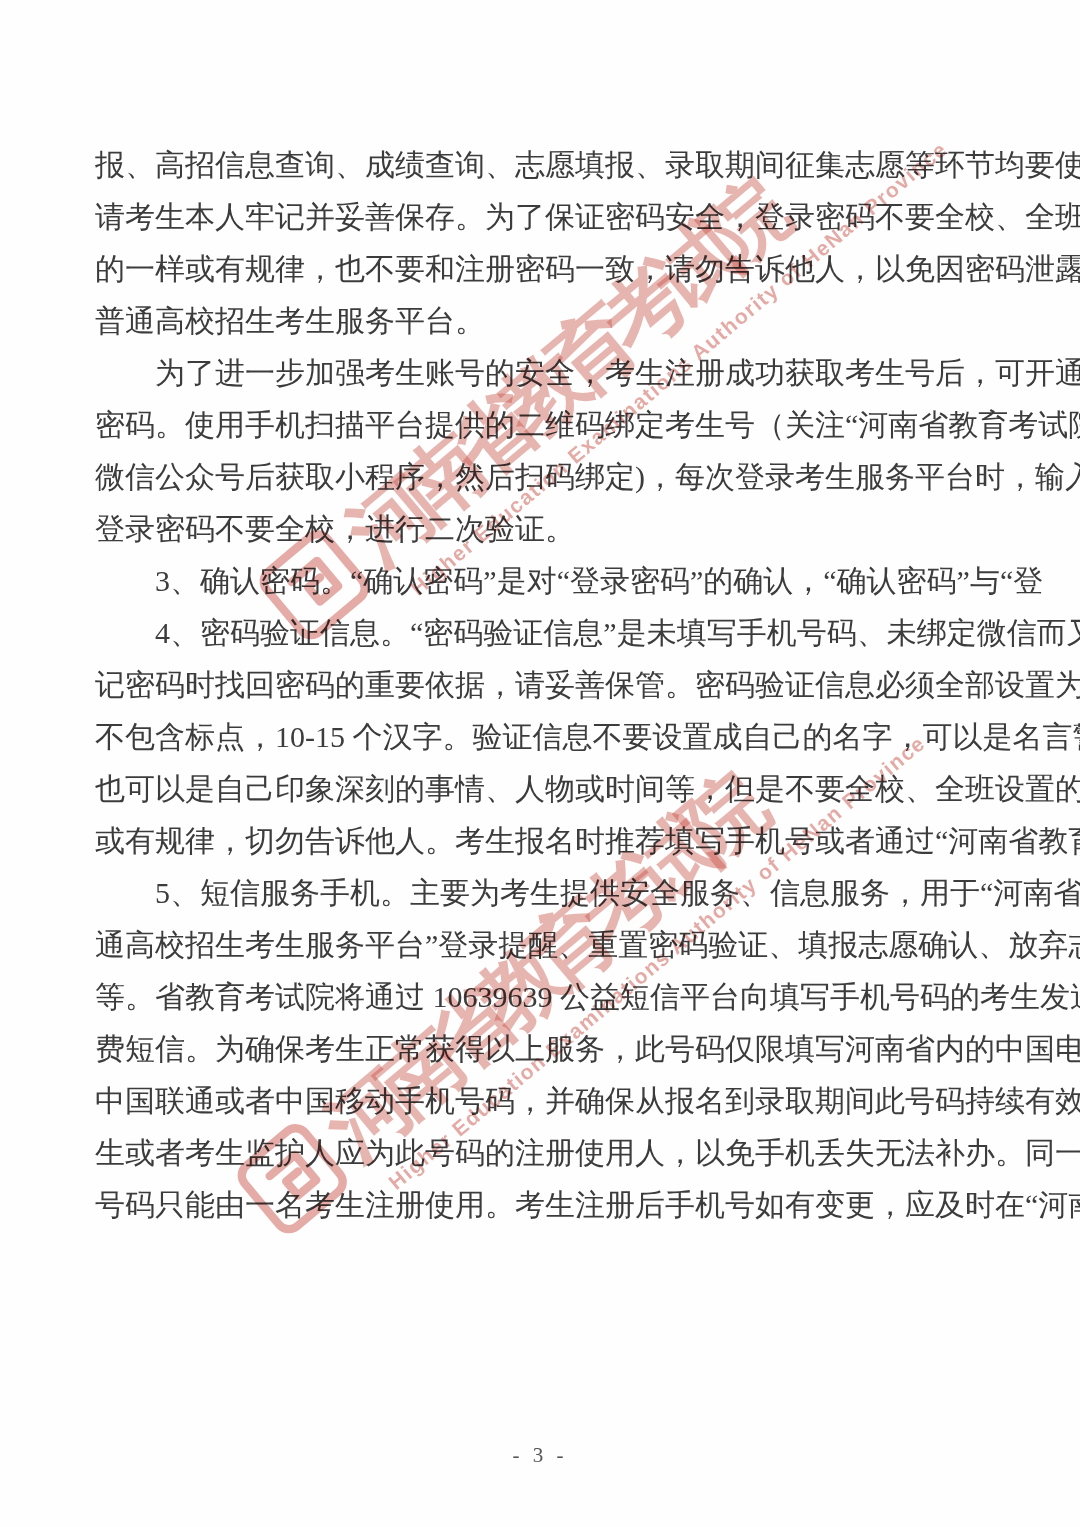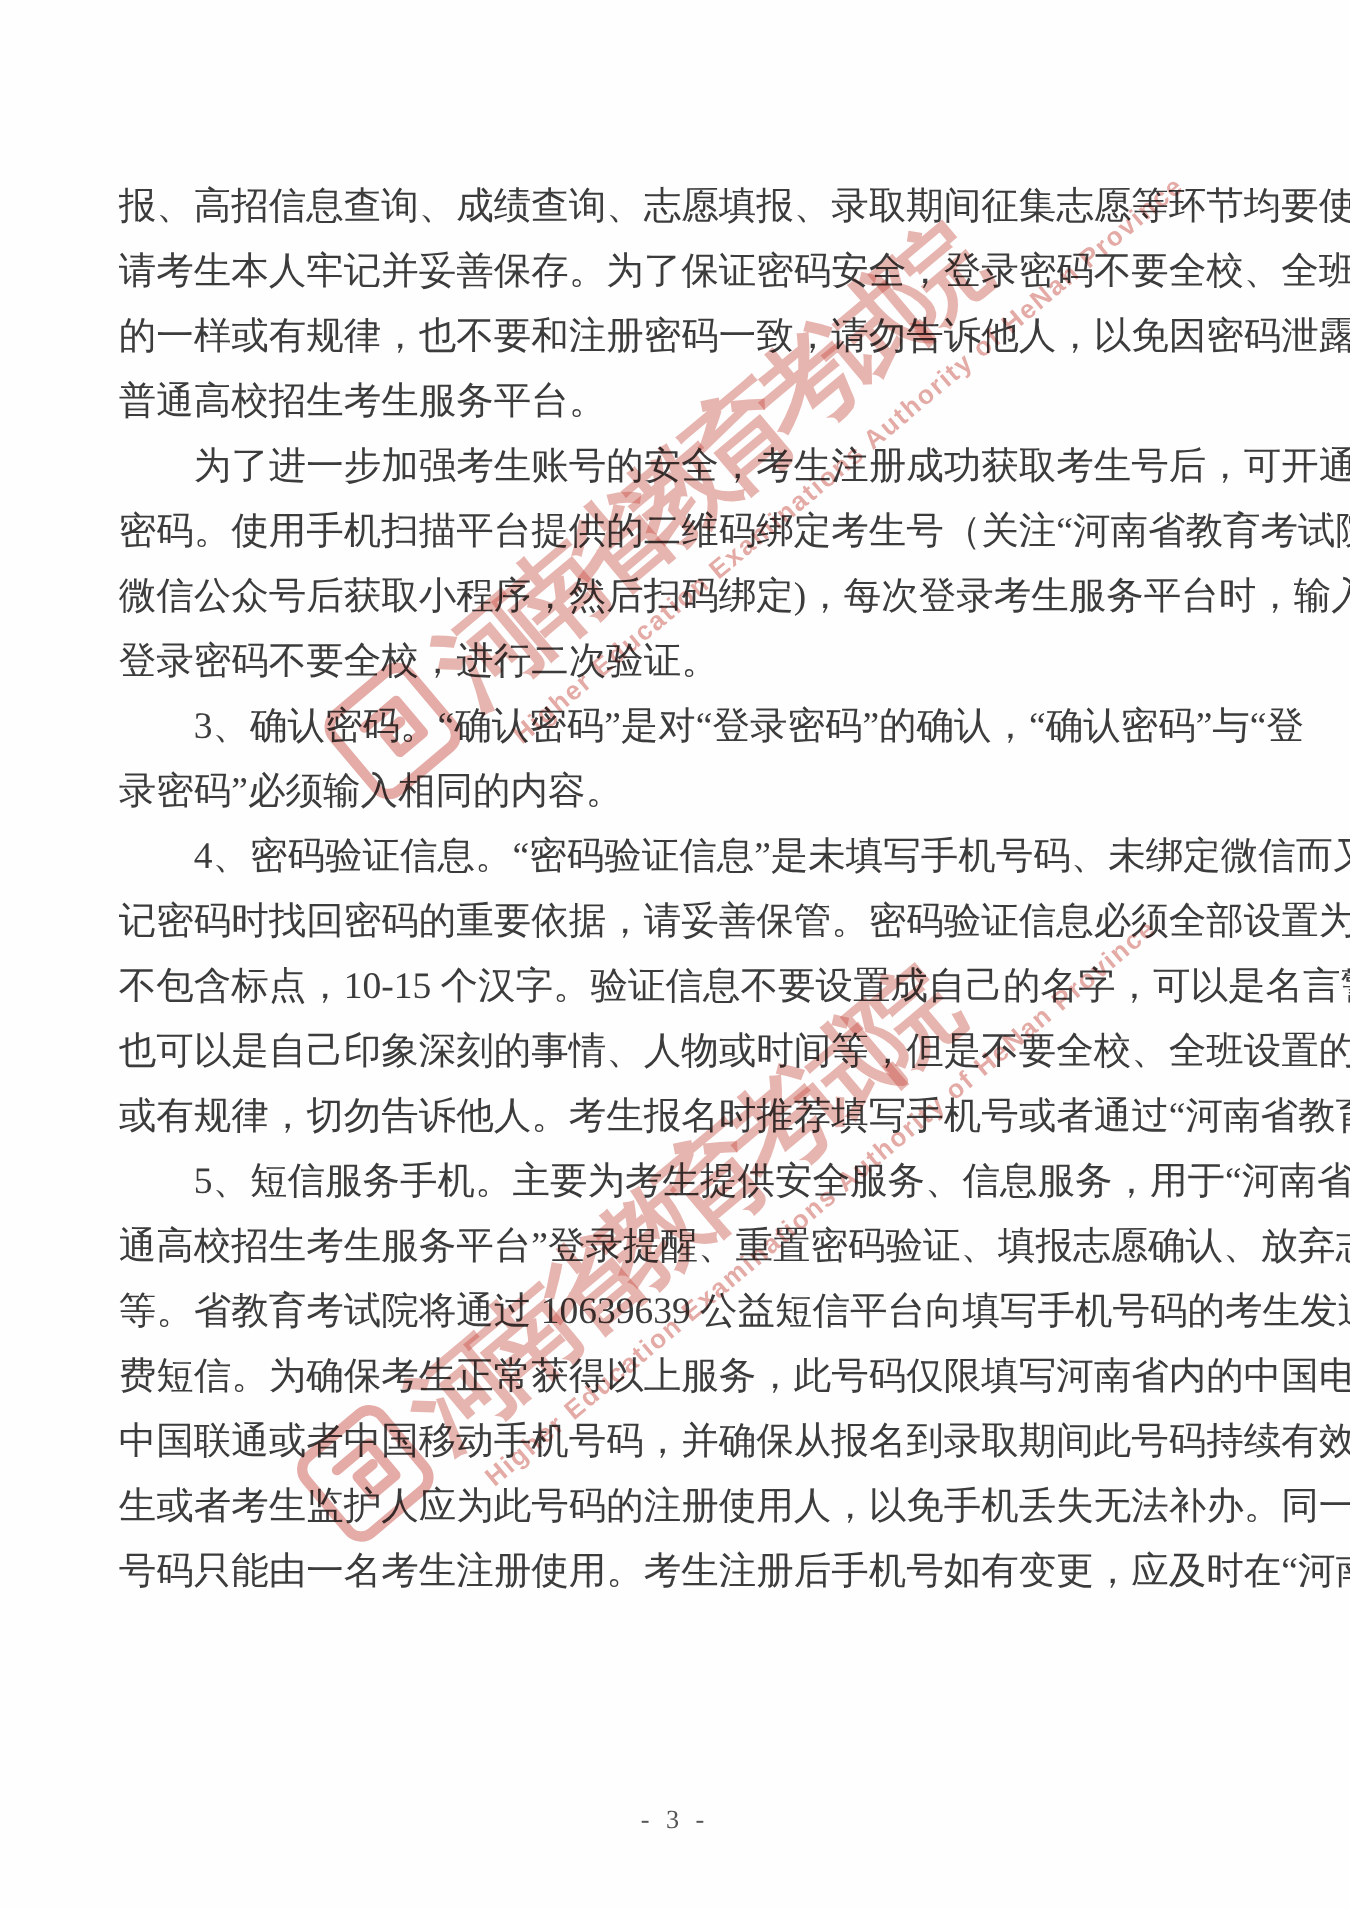--- a/index.html
+++ b/index.html
@@ -90,21 +90,20 @@
   <main class="content">
       <div class="line">报、高招信息查询、成绩查询、志愿填报、录取期间征集志愿等环节均要使用，</div>
       <div class="line">请考生本人牢记并妥善保存。为了保证密码安全，登录密码不要全校、全班设置</div>
       <div class="line">的一样或有规律，也不要和注册密码一致，请勿告诉他人，以免因密码泄露而影</div>
       <div class="line last">普通高校招生考生服务平台。</div>
       <div class="line indent">为了进一步加强考生账号的安全，考生注册成功获取考生号后，可开通动态</div>
       <div class="line">密码。使用手机扫描平台提供的二维码绑定考生号（关注“河南省教育考试院”</div>
       <div class="line">微信公众号后获取小程序，然后扫码绑定)，每次登录考生服务平台时，输入小程</div>
       <div class="line last">登录密码不要全校，进行二次验证。</div>
       <div class="line indent">3、确认密码。“确认密码”是对“登录密码”的确认，“确认密码”与“登</div>
-      <div class="line last">录密码”必须输入相同的内容。</div>
       <div class="line indent">4、密码验证信息。“密码验证信息”是未填写手机号码、未绑定微信而又忘</div>
       <div class="line">记密码时找回密码的重要依据，请妥善保管。密码验证信息必须全部设置为汉字，</div>
       <div class="line">不包含标点，10-15 个汉字。验证信息不要设置成自己的名字，可以是名言警句，</div>
       <div class="line">也可以是自己印象深刻的事情、人物或时间等，但是不要全校、全班设置的一样</div>
       <div class="line">或有规律，切勿告诉他人。考生报名时推荐填写手机号或者通过“河南省教育考</div>
       <div class="line indent">5、短信服务手机。主要为考生提供安全服务、信息服务，用于“河南省普</div>
       <div class="line">通高校招生考生服务平台”登录提醒、重置密码验证、填报志愿确认、放弃志愿</div>
       <div class="line">等。省教育考试院将通过 10639639 公益短信平台向填写手机号码的考生发送免</div>
       <div class="line">费短信。为确保考生正常获得以上服务，此号码仅限填写河南省内的中国电信、</div>
       <div class="line">中国联通或者中国移动手机号码，并确保从报名到录取期间此号码持续有效。考</div>

